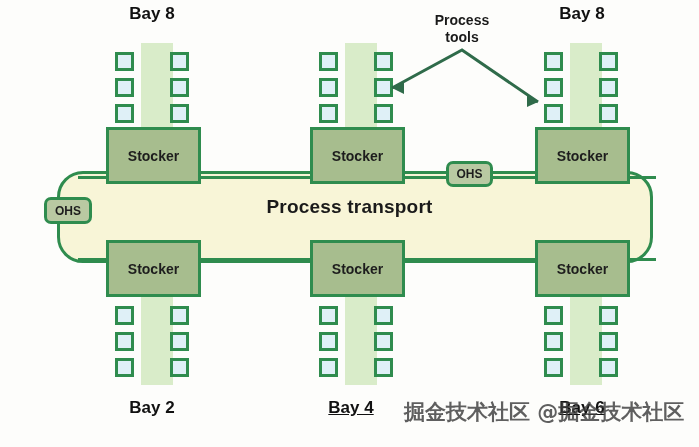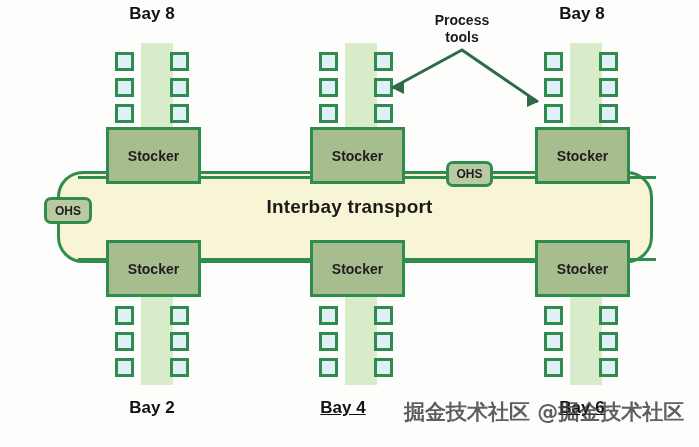--- a/index.html
+++ b/index.html
@@ -115,21 +115,21 @@
     white-space:nowrap;
     font-family:"DejaVu Sans", sans-serif;
   }
 </style>
 </head>
 <body>
 
 <div id="stage">
 
   <div class="interbay"></div>
-  <div class="interbay-label">Interbay transport</div>
+  <div class="interbay-label">Process transport</div>
 
   <div class="bay-strip top" style="left:141px;"></div>
   <div class="bay-strip top" style="left:345px;"></div>
   <div class="bay-strip top" style="left:570px;"></div>
   <div class="bay-strip bottom" style="left:141px;"></div>
   <div class="bay-strip bottom" style="left:345px;"></div>
   <div class="bay-strip bottom" style="left:570px;"></div>
 
   <div class="track-h" style="left:78px;  top:176px; width:32px;"></div>
   <div class="track-h" style="left:198px; top:176px; width:115px;"></div>
@@ -177,21 +177,21 @@
   <div class="tool" style="left:170px; top:358px;"></div>
   <div class="bay-label bottom" style="left:97px;">Bay 2</div>
 
   <div class="stocker" style="left:310px; top:240px;">Stocker</div>
   <div class="tool" style="left:319px; top:306px;"></div>
   <div class="tool" style="left:319px; top:332px;"></div>
   <div class="tool" style="left:319px; top:358px;"></div>
   <div class="tool" style="left:374px; top:306px;"></div>
   <div class="tool" style="left:374px; top:332px;"></div>
   <div class="tool" style="left:374px; top:358px;"></div>
-  <div class="bay-label bottom" style="left:288px;text-decoration:underline;">Bay 4</div>
+  <div class="bay-label bottom" style="left:296px;text-decoration:underline;">Bay 4</div>
 
   <div class="stocker" style="left:535px; top:240px;">Stocker</div>
   <div class="tool" style="left:544px; top:306px;"></div>
   <div class="tool" style="left:544px; top:332px;"></div>
   <div class="tool" style="left:544px; top:358px;"></div>
   <div class="tool" style="left:599px; top:306px;"></div>
   <div class="tool" style="left:599px; top:332px;"></div>
   <div class="tool" style="left:599px; top:358px;"></div>
   <div class="bay-label bottom" style="left:527px;text-decoration:underline;">Bay 6</div>
 

